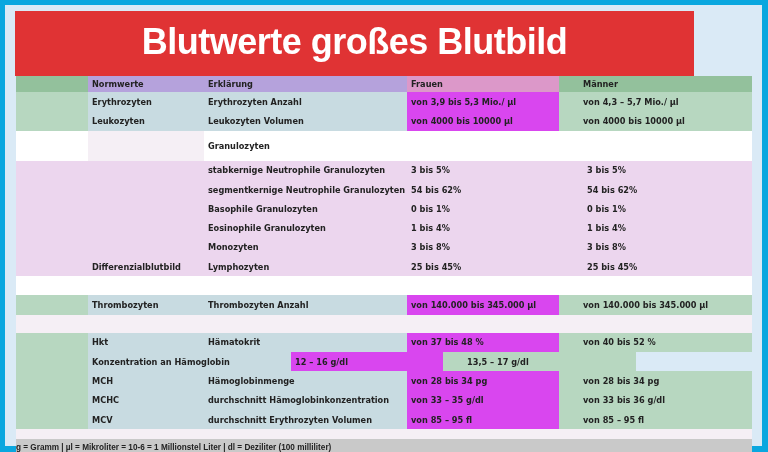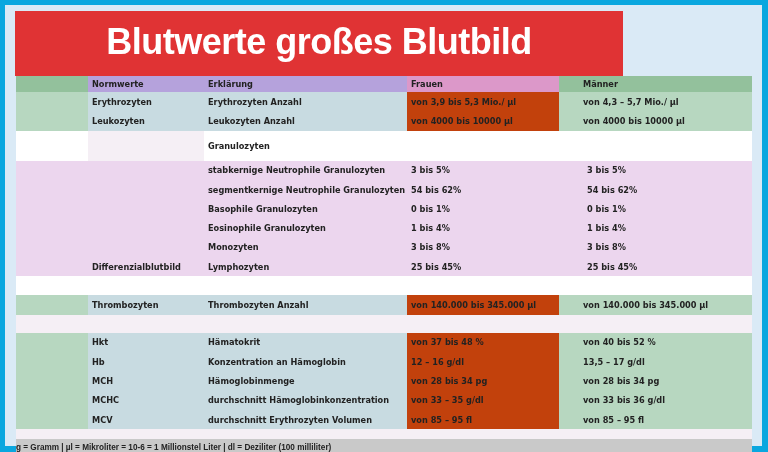--- a/index.html
+++ b/index.html
@@ -7,21 +7,21 @@
   body {
     background: #0aa7df;
     font-family: "DejaVu Sans", sans-serif;
     position: relative;
   }
   .frame {
     position: absolute; left: 5px; top: 5px; width: 757px; height: 441px;
     background: #daeaf6;
   }
   .banner {
-    position: absolute; left: 15px; top: 11px; width: 608px; height: 65px;
+    position: absolute; left: 15px; top: 11px; width: 679px; height: 65px;
     background: #e03334;
     display: flex; align-items: center; justify-content: center;
   }
   .banner h1 {
     color: #ffffff;
     font-family: "Liberation Sans", sans-serif;
     font-weight: bold;
     font-size: 36px;
     letter-spacing: -0.5px;
     margin-top: -4px;
@@ -40,21 +40,21 @@
   .c2 { width: 203px; }
   .c3 { width: 152px; }
   .c4 { width: 193px; padding-left: 24px; }
   .hdr .c0 { background: #93c19c; }
   .hdr .c1, .hdr .c2 { background: #b5a2dc; }
   .hdr .c3 { background: #dc98c9; }
   .hdr .c4 { background: #93c19c; }
   .hdr { height: 16px; }
   .g-green { background: #b7d7c0; }
   .g-blue { background: #c8dbe1; }
-  .g-pink { background: #c2410c; text-align: center; }
+  .g-pink { background: #d946ef; text-align: center; }
   .g-white { background: #ffffff; }
   .g-lpink { background: #f5eff5; }
   .spacer { height: 19px; }
   .diffblock { display: flex; background: #ecd6ee; }
   .diffblock .col { display: flex; flex-direction: column; justify-content: flex-end; }
   .diffblock .cell { height: 19.3px; }
   .footer {
     height: 16px; background: #c9c9c9; display: flex; align-items: center;
     font-size: 8.2px; font-weight: bold; color: #222;
     font-family: "Liberation Sans", sans-serif;
@@ -83,21 +83,21 @@
   <div class="row">
     <div class="cell c0 g-green"></div>
     <div class="cell c1 g-blue">Erythrozyten</div>
     <div class="cell c2 g-blue">Erythrozyten Anzahl</div>
     <div class="cell c3 g-pink">von 3,9 bis 5,3 Mio./ µl</div>
     <div class="cell c4 g-green">von 4,3 – 5,7 Mio./ µl</div>
   </div>
   <div class="row">
     <div class="cell c0 g-green"></div>
     <div class="cell c1 g-blue">Leukozyten</div>
-    <div class="cell c2 g-blue">Leukozyten Anzahl</div>
+    <div class="cell c2 g-blue">Leukozyten Volumen</div>
     <div class="cell c3 g-pink">von 4000 bis 10000 µl</div>
     <div class="cell c4 g-green">von 4000 bis 10000 µl</div>
   </div>
 
   <div class="row" style="height:30px">
     <div class="cell c0 g-white"></div>
     <div class="cell c1 g-lpink"></div>
     <div class="cell c2 g-white">Granulozyten</div>
     <div class="cell c3 g-white"></div>
     <div class="cell c4 g-white"></div>
@@ -148,21 +148,20 @@
 
   <div class="row">
     <div class="cell c0 g-green"></div>
     <div class="cell c1 g-blue">Hkt</div>
     <div class="cell c2 g-blue">Hämatokrit</div>
     <div class="cell c3 g-pink">von 37 bis 48 %</div>
     <div class="cell c4 g-green">von 40 bis 52 %</div>
   </div>
   <div class="row">
     <div class="cell c0 g-green"></div>
-    <div class="cell c1 g-blue">Hb</div>
     <div class="cell c2 g-blue">Konzentration an Hämoglobin</div>
     <div class="cell c3 g-pink">12 – 16 g/dl</div>
     <div class="cell c4 g-green">13,5 – 17 g/dl</div>
   </div>
   <div class="row">
     <div class="cell c0 g-green"></div>
     <div class="cell c1 g-blue">MCH</div>
     <div class="cell c2 g-blue">Hämoglobinmenge</div>
     <div class="cell c3 g-pink">von 28 bis 34 pg</div>
     <div class="cell c4 g-green">von 28 bis 34 pg</div>

